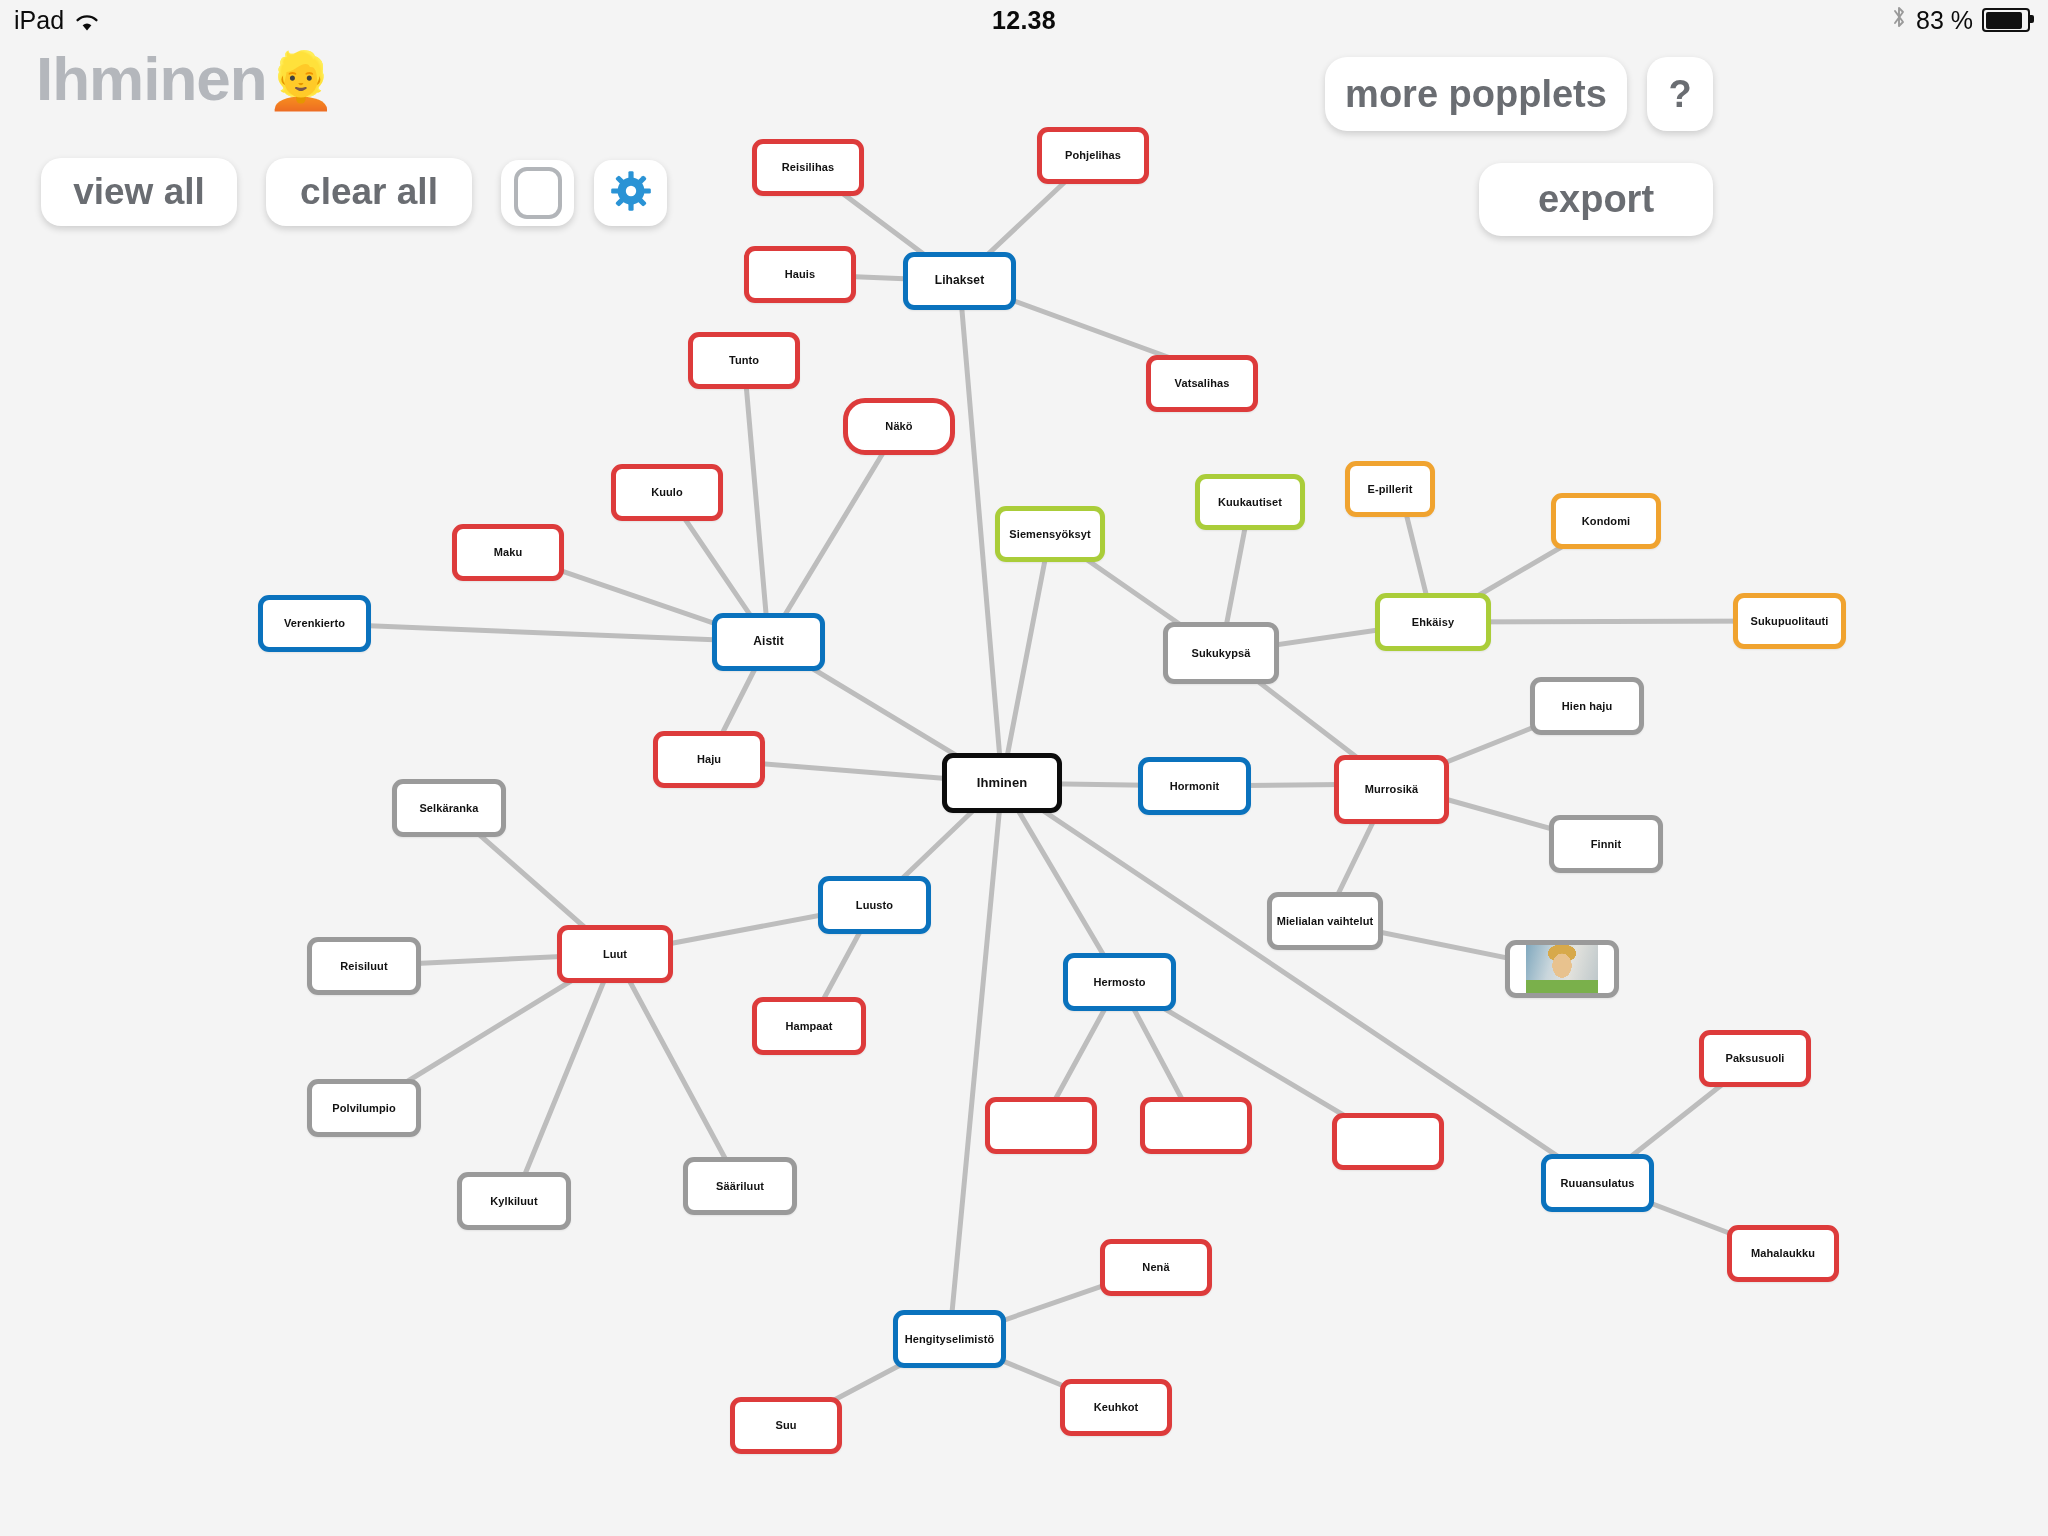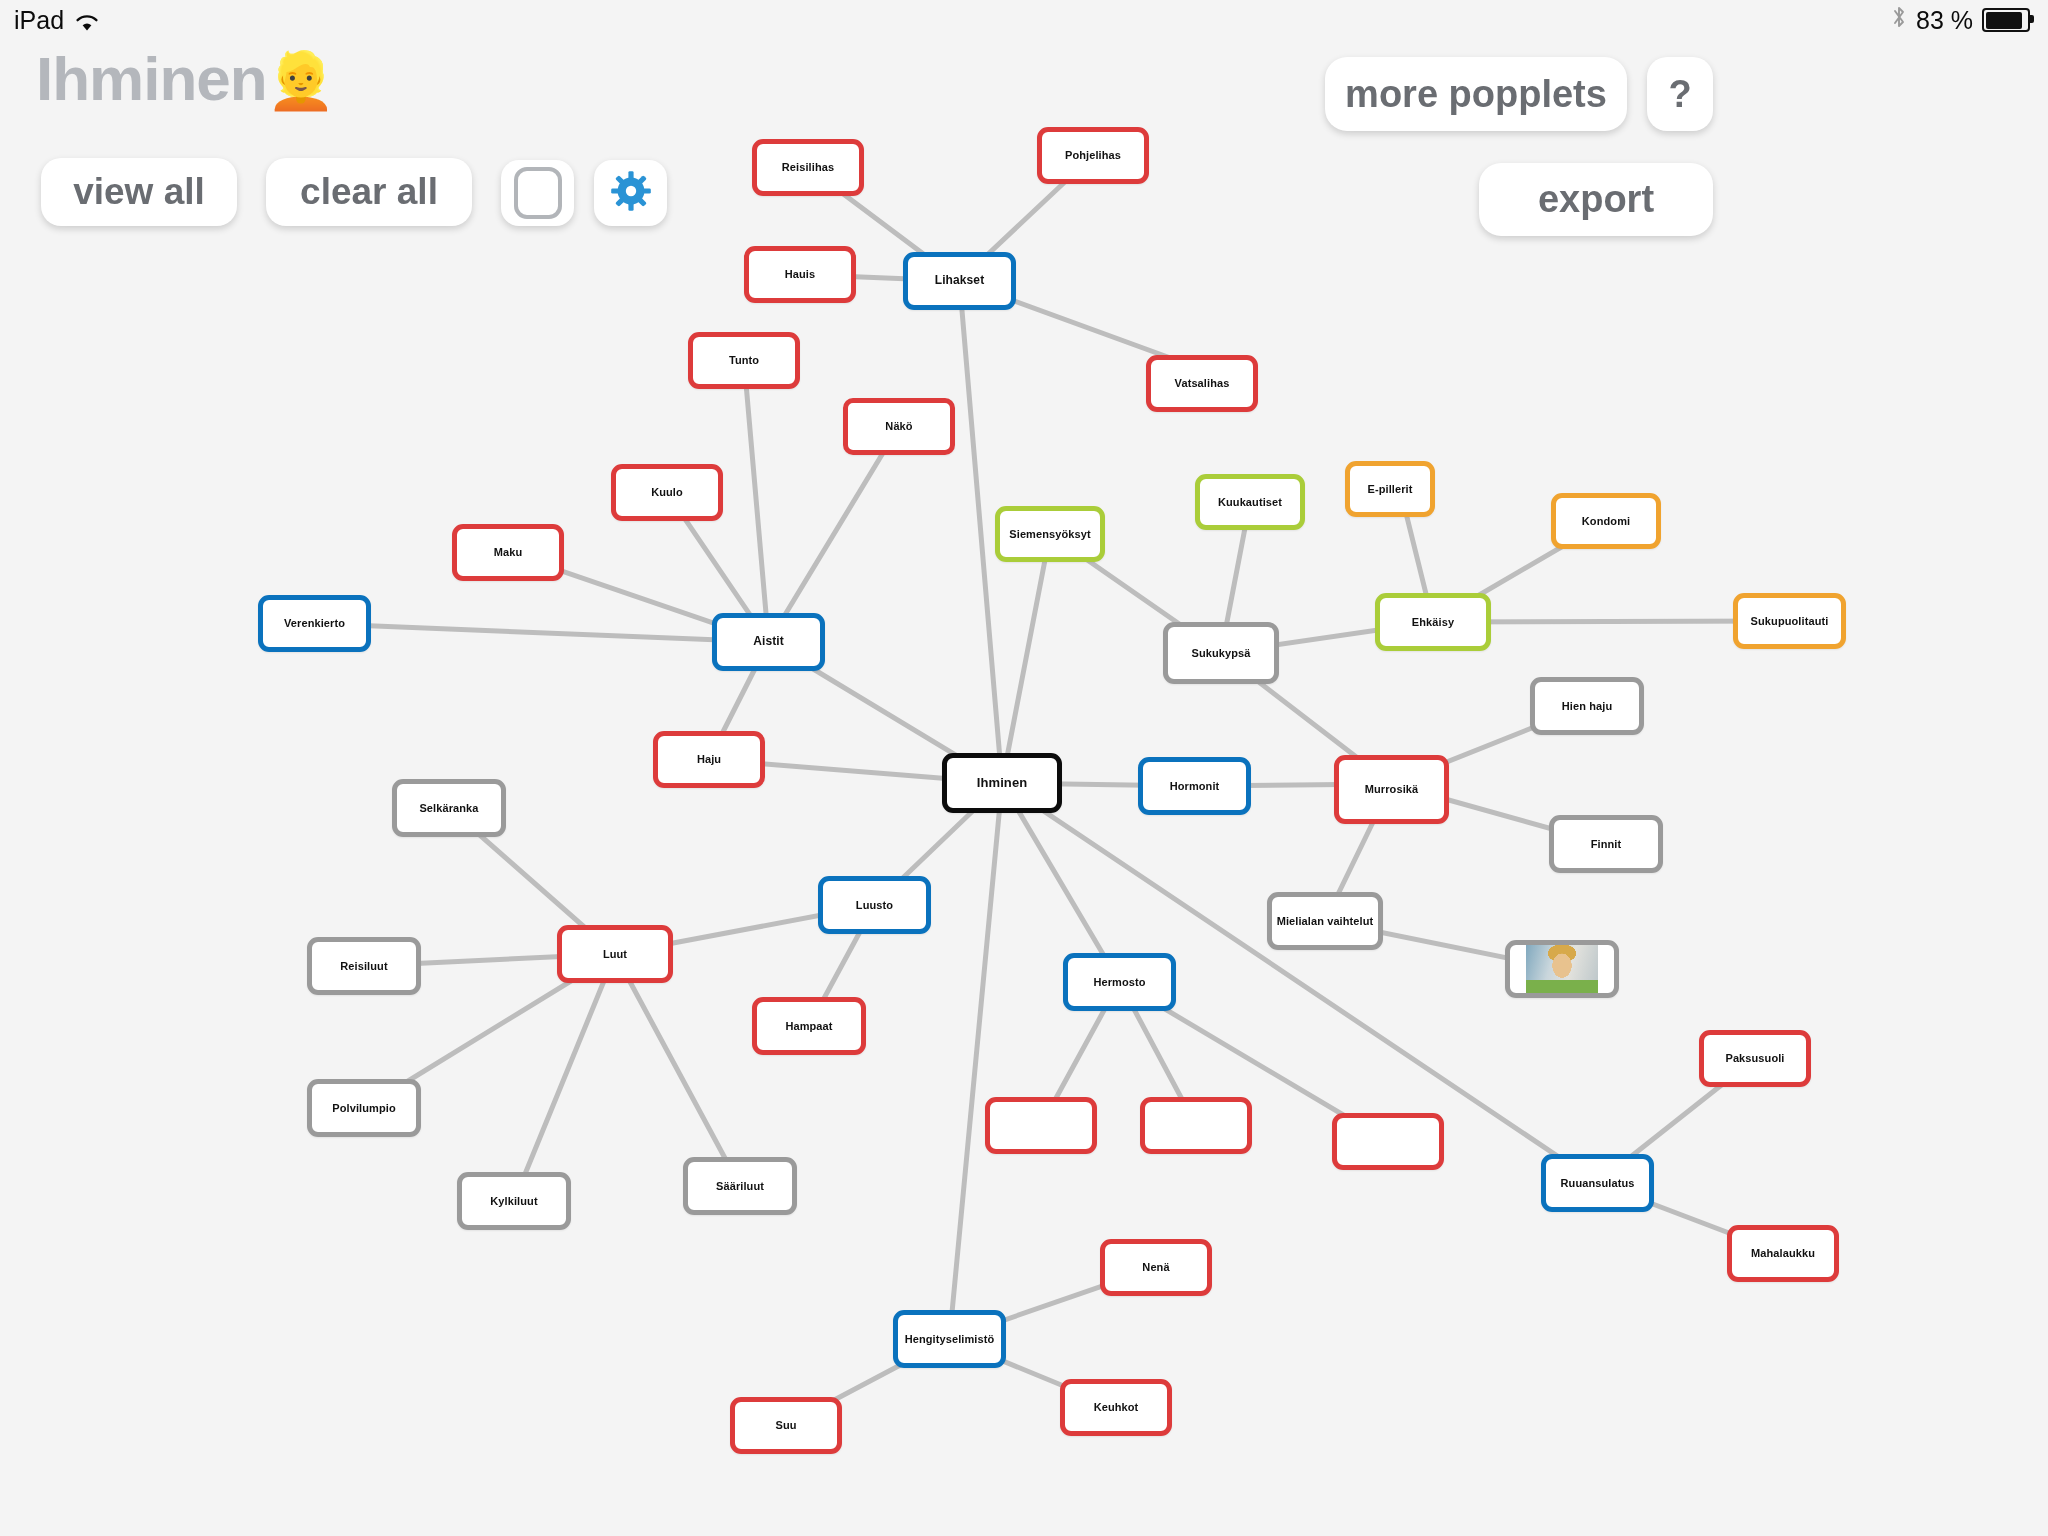--- a/index.html
+++ b/index.html
@@ -106,20 +106,21 @@
 <div id="statusbar">
   <div id="sb-left">
     <span>iPad</span>
     <span class="wifi">
       <svg width="26" height="20" viewBox="0 0 26 20">
         <path d="M13 17.6 L8.6 12.2 A7.2 7.2 0 0 1 17.4 12.2 Z" fill="#0b0b0b"></path>
         <path d="M3.6 7.2 A13.5 13.5 0 0 1 22.4 7.2" stroke="#0b0b0b" stroke-width="2.4" fill="none" stroke-linecap="round"></path>
       </svg>
     </span>
   </div>
+  <div id="sb-center">12.38</div>
   <div id="sb-right">
     <span>
       <svg width="16" height="26" viewBox="0 0 16 26">
         <path d="M4 7 L12 18 L8 22 L8 4 L12 8 L4 19" stroke="#9a9a9a" stroke-width="1.9" fill="none" stroke-linejoin="round" stroke-linecap="round"></path>
       </svg>
     </span>
     <span class="battpct">83 %</span>
     <span class="battery">
         <i></i>
       </span>
@@ -226,21 +227,21 @@
     </div>
     <div class="node c-red" style="left: 1146px; top: 355px; width: 112px; height: 57px; border-width: 5px; border-radius: 11px; font-size: 11px;">
       <span>Vatsalihas</span>
     </div>
     <div class="node c-blue" style="left: 712px; top: 613px; width: 113px; height: 58px; border-width: 5px; border-radius: 11px; font-size: 12px;">
       <span>Aistit</span>
     </div>
     <div class="node c-red" style="left: 688px; top: 332px; width: 112px; height: 57px; border-width: 5px; border-radius: 11px; font-size: 11px;">
       <span>Tunto</span>
     </div>
-    <div class="node c-red" style="left: 843px; top: 398px; width: 112px; height: 57px; border-width: 5px; border-radius: 10px; font-size: 11px;">
+    <div class="node c-red" style="left: 843px; top: 398px; width: 112px; height: 57px; border-width: 5px; border-radius: 22px; font-size: 11px;">
       <span>Näkö</span>
     </div>
     <div class="node c-red" style="left: 611px; top: 464px; width: 112px; height: 57px; border-width: 5px; border-radius: 11px; font-size: 11px;">
       <span>Kuulo</span>
     </div>
     <div class="node c-red" style="left: 452px; top: 524px; width: 112px; height: 57px; border-width: 5px; border-radius: 11px; font-size: 11px;">
       <span>Maku</span>
     </div>
     <div class="node c-blue" style="left: 258px; top: 595px; width: 113px; height: 57px; border-width: 5px; border-radius: 11px; font-size: 11px;">
       <span>Verenkierto</span>

